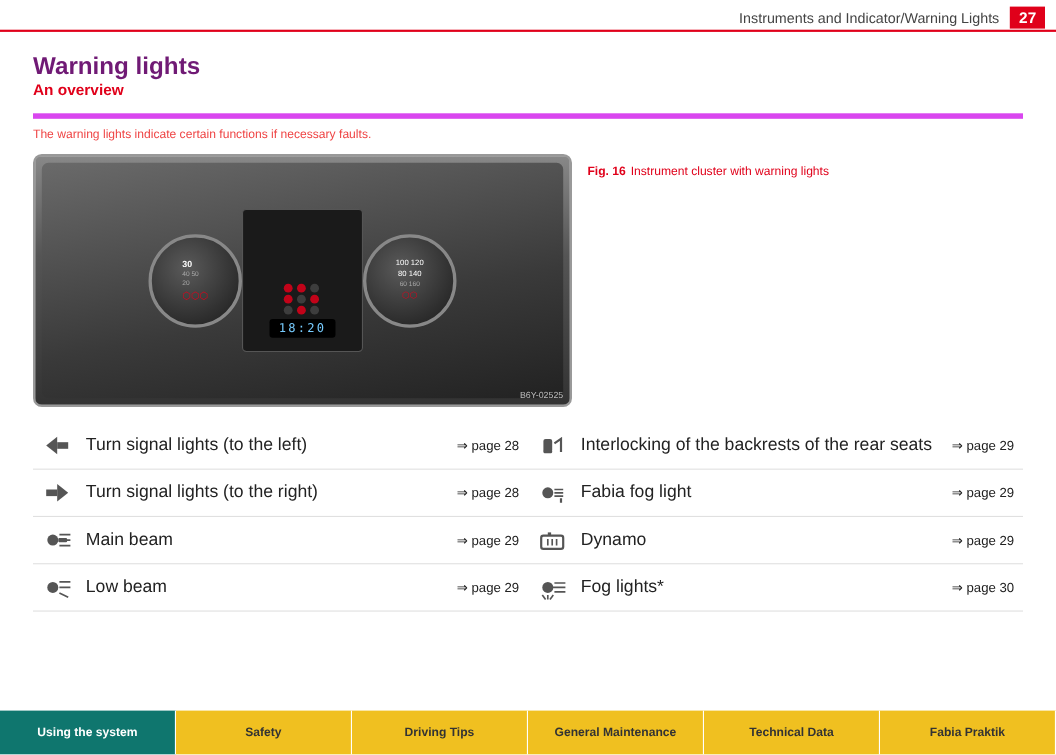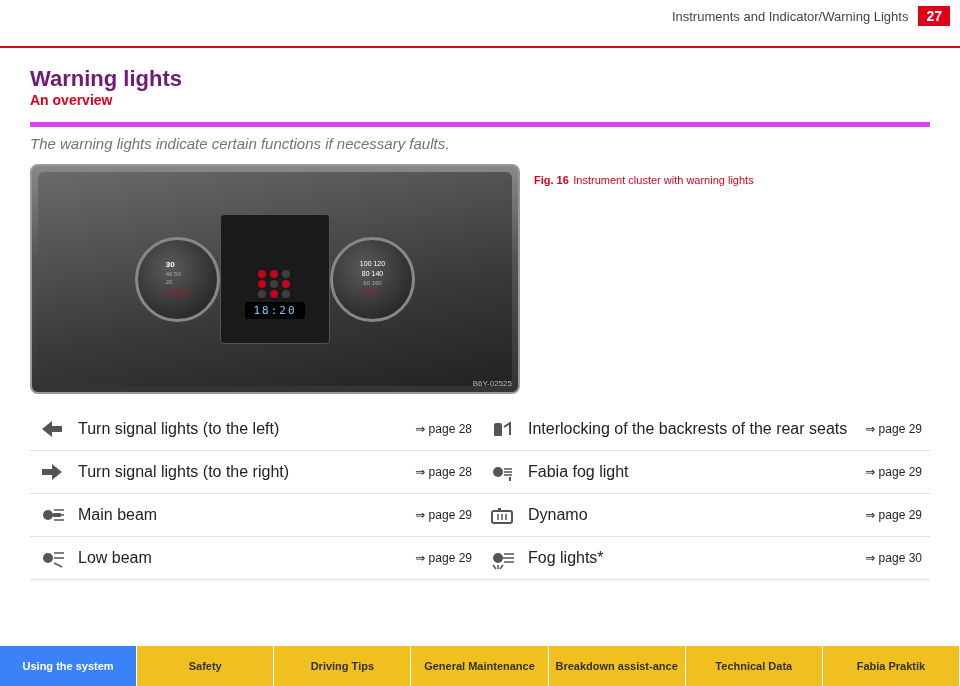--- a/index.html
+++ b/index.html
@@ -11,21 +11,21 @@
       height: 686px;
       overflow: hidden;
       position: relative;
     }
 
     
     .page-header {
       display: flex;
       justify-content: flex-end;
       align-items: center;
-      padding: 6px 10px 20px 10px;
+      padding: 6px 10px 1px 10px;
       border-bottom: 2px solid #e0001a;
     }
     .header-title {
       font-size: 13px;
       color: #444;
       margin-right: 10px;
     }
     .page-number-badge {
       background: #e0001a;
       color: #fff;
@@ -50,24 +50,23 @@
     .subsection-title {
       font-size: 14px;
       font-weight: bold;
       color: #e0001a;
       border-bottom: 5px solid #d946ef;
       padding-bottom: 14px;
       margin-bottom: 8px;
     }
 
     .intro-text {
-      font-size: 15px;
-      font-style: italic;
+      font-size: 11px;
       margin-bottom: 12px;
-      color: #737373;
+      color: #ef4444;
     }
 
     
     .cluster-area {
       display: flex;
       align-items: flex-start;
       margin-bottom: 14px;
       gap: 14px;
     }
 
@@ -121,21 +120,21 @@
     }
 
     .odometer {
       background: #000;
       color: #7cf;
       font-size: 11px;
       padding: 2px 8px;
       border-radius: 3px;
       font-family: monospace;
       letter-spacing: 2px;
-      margin-bottom: 16px;
+      margin-bottom: 4px;
     }
 
     
     .warn-dots {
       display: grid;
       grid-template-columns: repeat(3, 10px);
       gap: 2px;
       margin-bottom: 4px;
     }
     .warn-dot {
@@ -234,21 +233,21 @@
       justify-content: center;
       font-size: 11px;
       font-weight: bold;
       border-right: 1px solid #fff;
       cursor: pointer;
       text-align: center;
       padding: 0 4px;
     }
 
     .nav-tab.active {
-      background: #3b82f6;
+      background: #0f766e;
       color: #fff;
     }
 
     .nav-tab.inactive {
       background: #f0c020;
       color: #333;
     }
 
     
     .icon-svg {
@@ -438,16 +437,15 @@
     </div>
   </div>
 
 </div>
 
 <div class="bottom-nav">
   <div class="nav-tab active">Using the system</div>
   <div class="nav-tab inactive">Safety</div>
   <div class="nav-tab inactive">Driving Tips</div>
   <div class="nav-tab inactive">General Maintenance</div>
-  <div class="nav-tab inactive">Breakdown assist-ance</div>
   <div class="nav-tab inactive">Technical Data</div>
   <div class="nav-tab inactive">Fabia Praktik</div>
 </div>
 
 </body></html>

